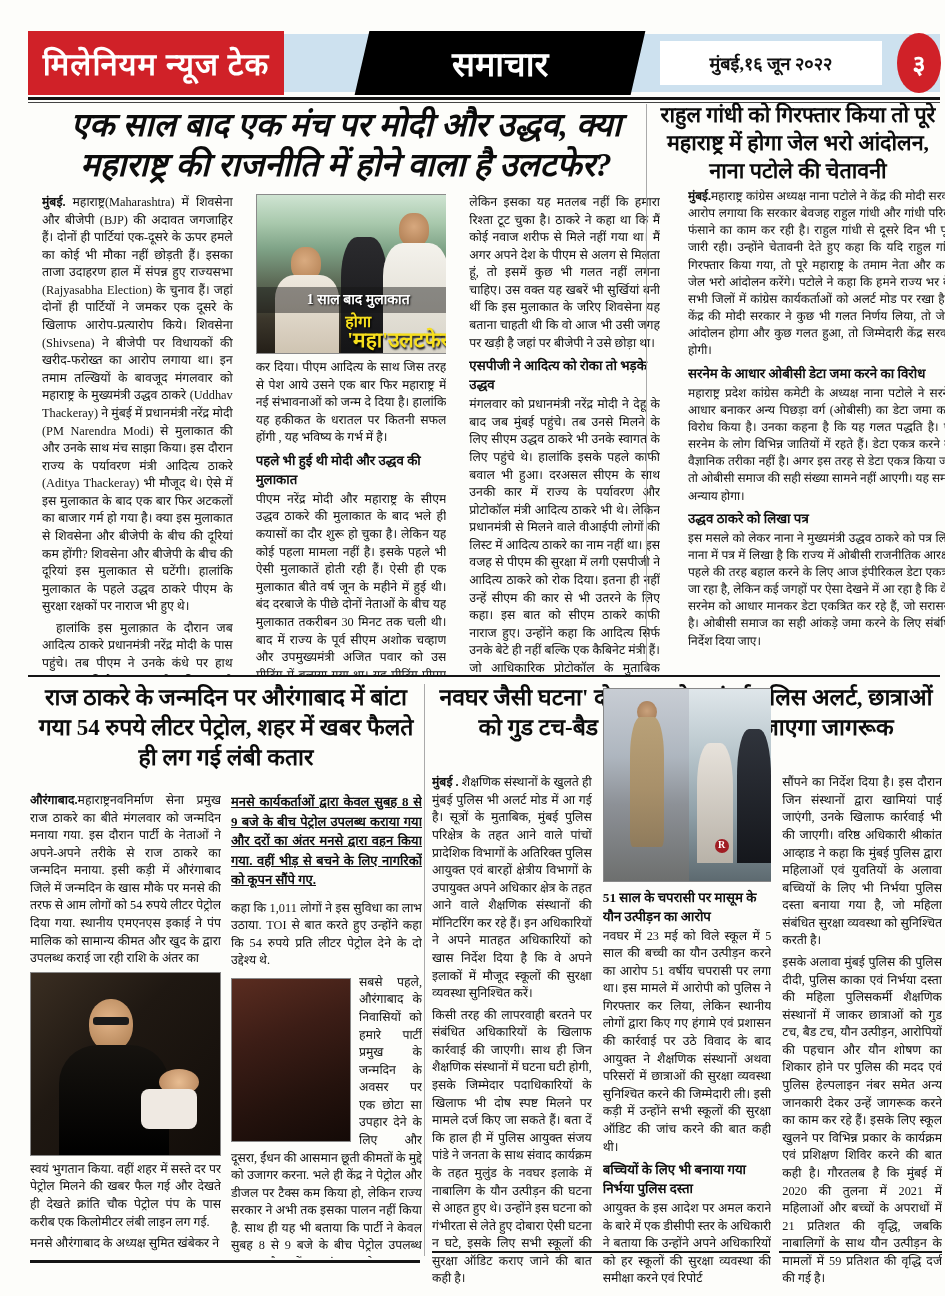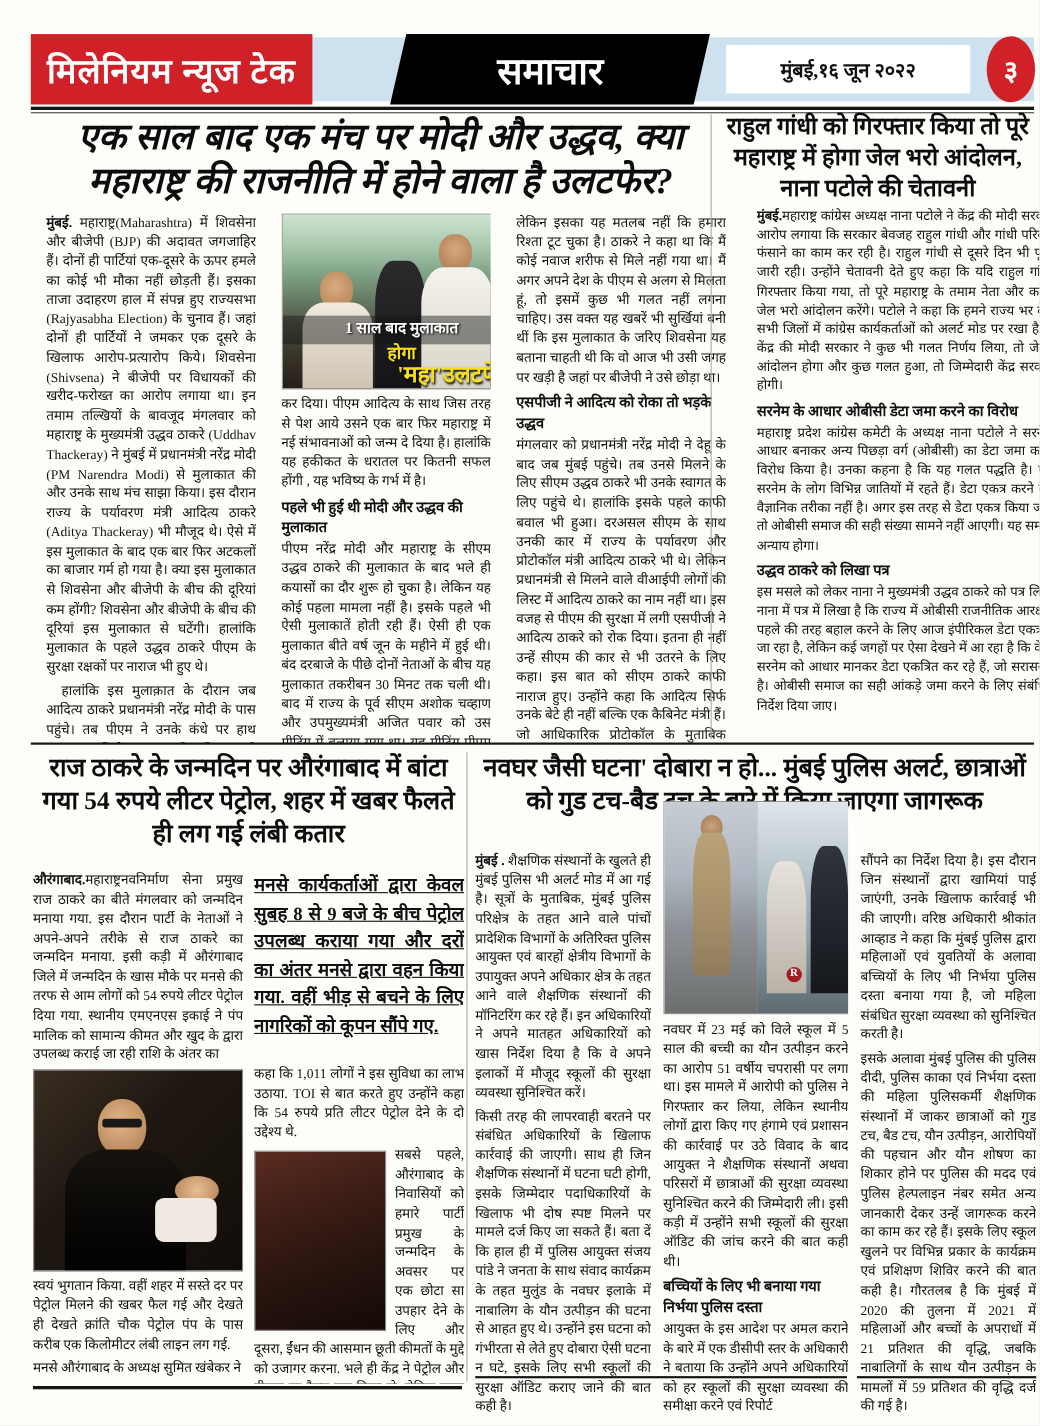--- a/index.html
+++ b/index.html
@@ -25,21 +25,21 @@
   .body-col{font-size:12.3px;line-height:1.43;text-align:justify;overflow:hidden;}
   .body-col p{margin:0 0 4px 0;text-indent:14px;}
   .body-col p.noindent{text-indent:0;}
   .subhead{font-weight:bold;font-size:13.3px;margin:3px 0 2px 0;text-indent:0 !important;text-align:left;}
   
   .lead-hl{left:40px;top:106px;width:612px;font-size:33px;line-height:1.2;font-style:italic;}
   .lead-body{position:absolute;left:30px;top:194px;width:630px;height:482px;display:flex;gap:11px;}
   .lead-col{width:203px;margin-left:12px;}
   .lead-photo{position:relative;width:203px;height:158px;border:1px solid #8a8a8a;margin-bottom:5px;
       background:linear-gradient(180deg,#cfe4d2 0%,#a8c8ac 18%,#7fa387 34%,#5d6b57 55%,#3c372c 78%,#241f18 100%);
-      overflow:hidden;padding-left:14px;}
+      overflow:hidden;}
   .fig{position:absolute;border-radius:45%;}
   .fig-modi-head{left:34px;top:52px;width:30px;height:34px;background:radial-gradient(circle at 45% 40%,#d9ab80,#b07d50);}
   .fig-modi-body{left:18px;top:80px;width:64px;height:78px;background:linear-gradient(180deg,#efe9df,#cfc4b2);border-radius:30% 30% 0 0;}
   .fig-guard{left:84px;top:42px;width:46px;height:116px;background:linear-gradient(180deg,#2b2b2e,#141416);border-radius:35% 35% 0 0;}
   .fig-uddhav-head{left:142px;top:18px;width:30px;height:34px;background:radial-gradient(circle at 50% 40%,#d7a87e,#a8764b);}
   .fig-uddhav-body{left:126px;top:48px;width:66px;height:110px;background:linear-gradient(180deg,#f4f2ec,#d8d4c8);border-radius:30% 30% 0 0;}
   .ph-strip{position:absolute;left:0;right:0;top:92px;height:26px;background:rgba(20,20,20,.45);}
   .ph-l1{position:absolute;left:0;right:0;top:95px;text-align:center;color:#fff;font-weight:bold;
          font-size:14px;text-shadow:1px 1px 2px #000;}
   .ph-l2{position:absolute;left:0;right:0;top:116px;text-align:center;color:#f7df1d;font-weight:bold;
@@ -59,21 +59,21 @@
   .raj-photo{width:189px;height:182px;border:1px solid #888;margin:4px 0 5px 0;position:relative;overflow:hidden;
       background:linear-gradient(135deg,#3a2e22 0%,#1f1812 40%,#120d09 100%);}
   .raj-head{position:absolute;left:58px;top:26px;width:44px;height:52px;border-radius:48%;
       background:radial-gradient(circle at 45% 40%,#e2b488,#a97a4e);}
   .raj-glasses{position:absolute;left:62px;top:44px;width:36px;height:8px;background:#1a1a1a;border-radius:3px;}
   .raj-body-shape{position:absolute;left:28px;top:72px;width:110px;height:110px;border-radius:35% 35% 0 0;
       background:linear-gradient(180deg,#16130f,#000);}
   .raj-hand{position:absolute;left:128px;top:96px;width:40px;height:26px;border-radius:50%;
       background:radial-gradient(circle at 50% 50%,#e8bd92,#b5835a);}
   .raj-sleeve{position:absolute;left:110px;top:116px;width:56px;height:40px;background:#efe9e2;border-radius:8px;}
-  .callout{font-weight:bold;font-size:17px;line-height:1.5;text-decoration:underline;text-align:justify;margin-bottom:23px;}
+  .callout{font-weight:bold;font-size:13px;line-height:1.5;text-decoration:underline;text-align:justify;margin-bottom:10px;}
   .crowd-photo{float:left;width:118px;height:162px;border:1px solid #888;margin:4px 8px 2px 0;
       background:linear-gradient(160deg,#5a2c20 0%,#3c1d16 35%,#24120d 70%,#140a07 100%);}
   .raj-rule{position:absolute;left:30px;top:1260px;width:390px;border-top:3px solid #151515;}
   
   .vrule-bot{position:absolute;left:424px;top:684px;height:572px;border-left:1px solid #aaa;}
   .police-hl{left:430px;top:683px;width:512px;font-size:23px;line-height:1.3;}
   .police-body{position:absolute;left:432px;top:760px;width:510px;height:532px;display:flex;gap:11px;align-items:flex-end;}
   .police-col1{width:163px;}
   .police-mid{width:172px;}
   .police-col3{width:163px;}
@@ -193,20 +193,21 @@
           <div class="cop-head"></div>
           <div class="cop"></div>
         </div>
         <div class="pp-right">
           <div class="kid1">
             <div class="r-logo">R</div>
           </div>
           <div class="kid2"></div>
         </div>
       </div>
+      <div class="subhead">51 साल के चपरासी पर मासूम के यौन उत्पीड़न का आरोप</div>
       <p class="noindent">नवघर में 23 मई को विले स्कूल में 5 साल की बच्ची का यौन उत्पीड़न करने का आरोप 51 वर्षीय चपरासी पर लगा था। इस मामले में आरोपी को पुलिस ने गिरफ्तार कर लिया, लेकिन स्थानीय लोगों द्वारा किए गए हंगामे एवं प्रशासन की कार्रवाई पर उठे विवाद के बाद आयुक्त ने शैक्षणिक संस्थानों अथवा परिसरों में छात्राओं की सुरक्षा व्यवस्था सुनिश्चित करने की जिम्मेदारी ली। इसी कड़ी में उन्होंने सभी स्कूलों की सुरक्षा ऑडिट की जांच करने की बात कही थी।</p>
       <div class="subhead">बच्चियों के लिए भी बनाया गया निर्भया पुलिस दस्ता</div>
       <p class="noindent">आयुक्त के इस आदेश पर अमल कराने के बारे में एक डीसीपी स्तर के अधिकारी ने बताया कि उन्होंने अपने अधिकारियों को हर स्कूलों की सुरक्षा व्यवस्था की समीक्षा करने एवं रिपोर्ट</p>
     </div>
     <div class="police-col3 body-col">
       <p class="noindent">सौंपने का निर्देश दिया है। इस दौरान जिन संस्थानों द्वारा खामियां पाई जाएंगी, उनके खिलाफ कार्रवाई भी की जाएगी। वरिष्ठ अधिकारी श्रीकांत आव्हाड ने कहा कि मुंबई पुलिस द्वारा महिलाओं एवं युवतियों के अलावा बच्चियों के लिए भी निर्भया पुलिस दस्ता बनाया गया है, जो महिला संबंधित सुरक्षा व्यवस्था को सुनिश्चित करती है।</p>
       <p class="noindent">इसके अलावा मुंबई पुलिस की पुलिस दीदी, पुलिस काका एवं निर्भया दस्ता की महिला पुलिसकर्मी शैक्षणिक संस्थानों में जाकर छात्राओं को गुड टच, बैड टच, यौन उत्पीड़न, आरोपियों की पहचान और यौन शोषण का शिकार होने पर पुलिस की मदद एवं पुलिस हेल्पलाइन नंबर समेत अन्य जानकारी देकर उन्हें जागरूक करने का काम कर रहे हैं। इसके लिए स्कूल खुलने पर विभिन्न प्रकार के कार्यक्रम एवं प्रशिक्षण शिविर करने की बात कही है। गौरतलब है कि मुंबई में 2020 की तुलना में 2021 में महिलाओं और बच्चों के अपराधों में 21 प्रतिशत की वृद्धि, जबकि नाबालिगों के साथ यौन उत्पीड़न के मामलों में 59 प्रतिशत की वृद्धि दर्ज की गई है।</p>
     </div>
   </div>
   <div class="police-rule1"></div>

